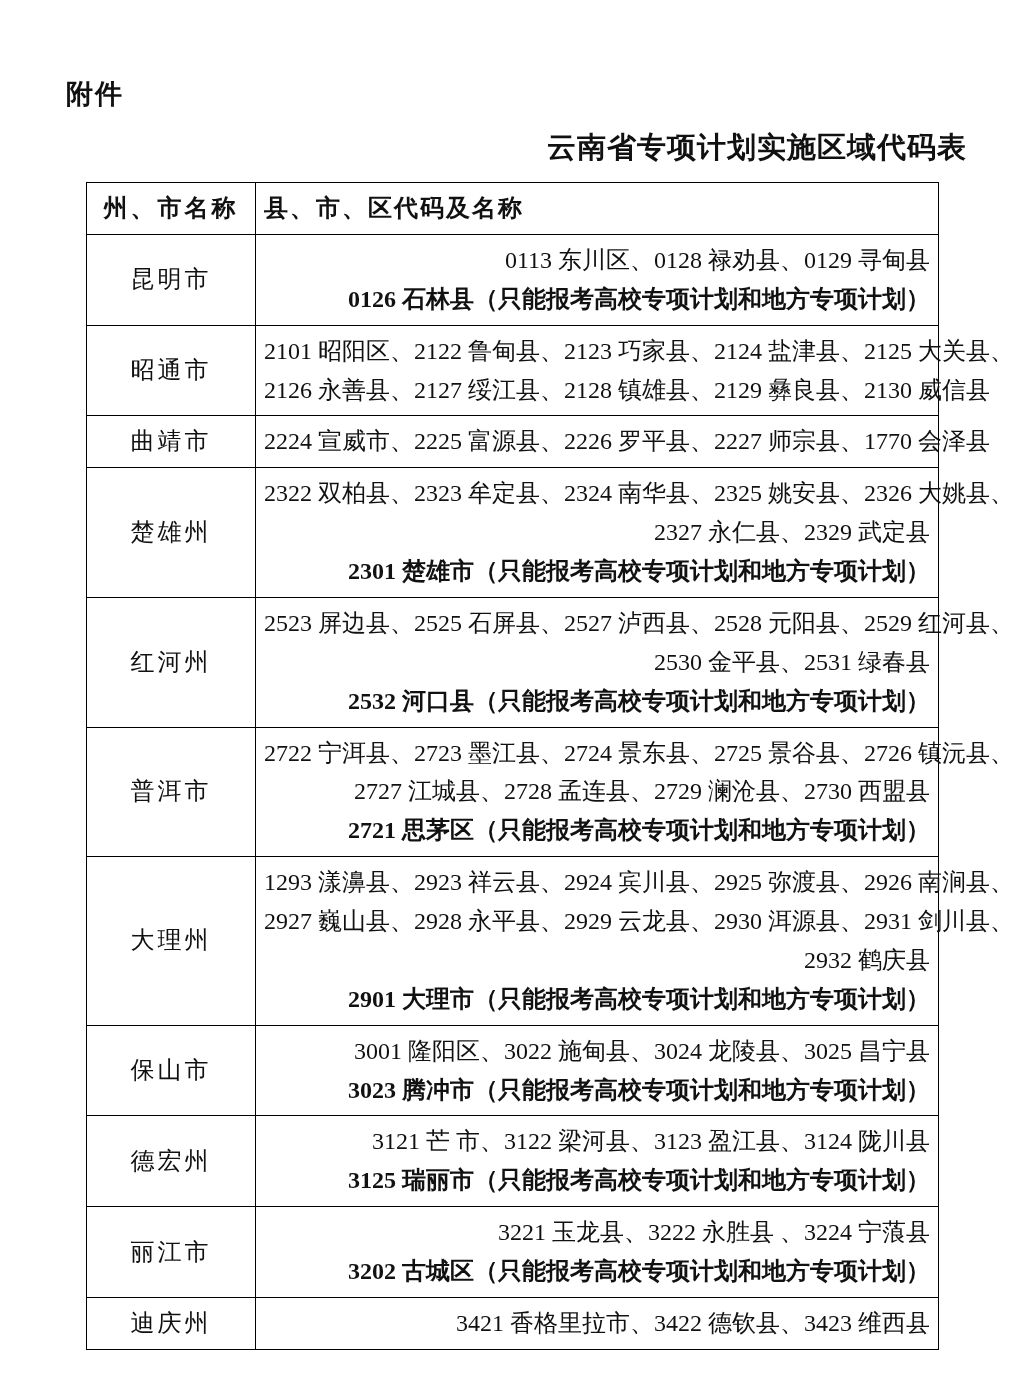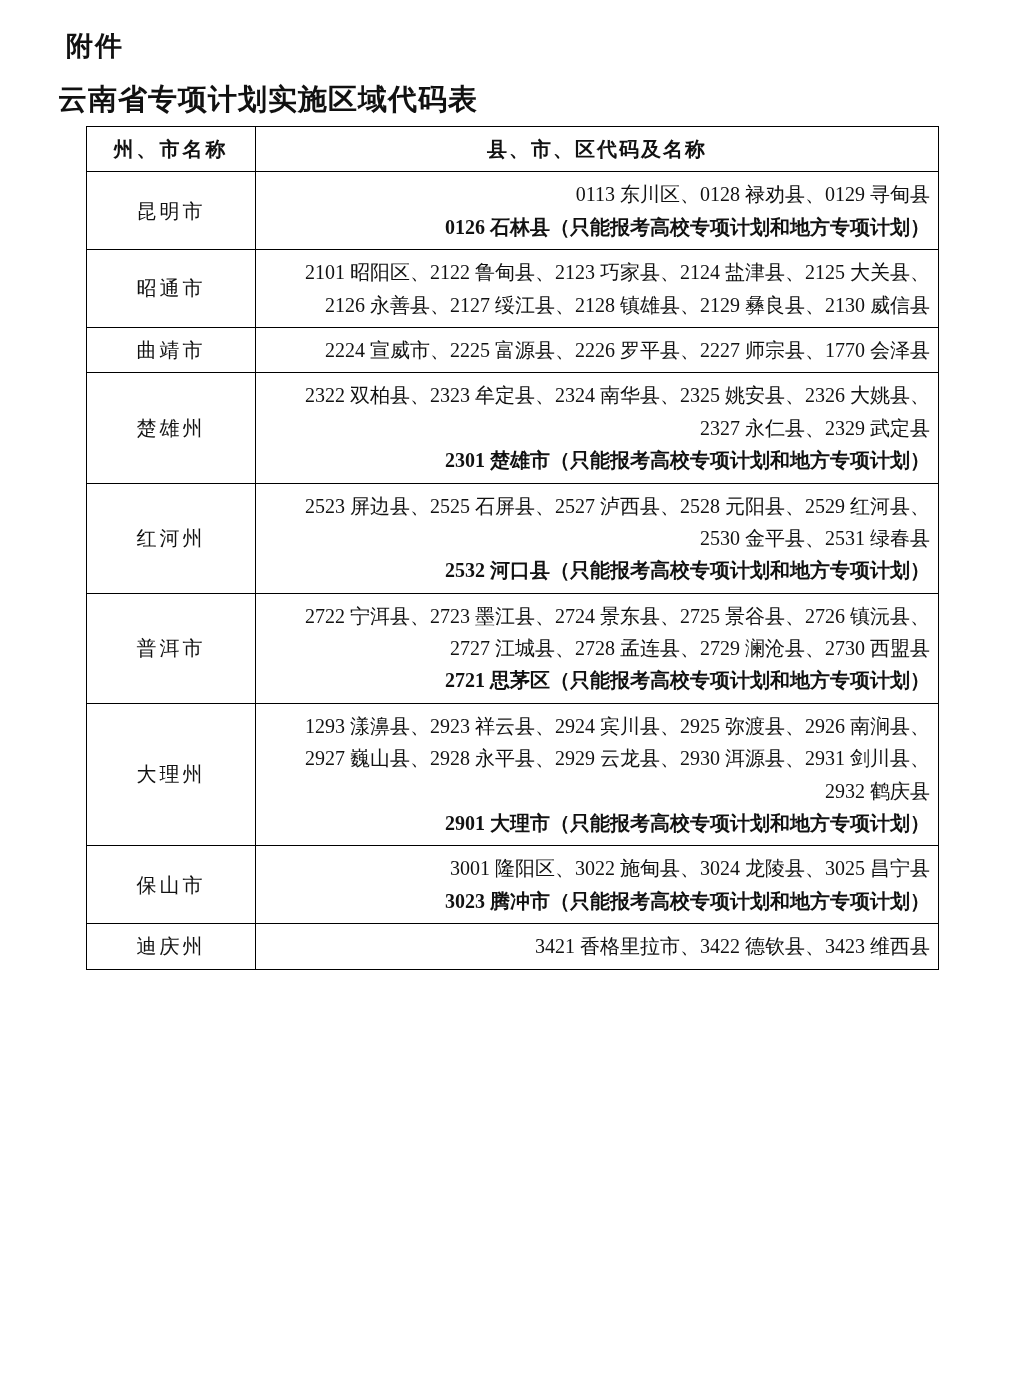--- a/index.html
+++ b/index.html
@@ -12,58 +12,58 @@
     height: 1397px;
     font-family: "Liberation Serif", "DejaVu Serif", serif;
     color: #111111;
     position: relative;
     overflow: hidden;
   }
   .page {
     width: 1025px;
     height: 1397px;
     box-sizing: border-box;
-    padding: 28px 58px 20px 58px;
+    padding: 76px 58px 20px 58px;
     position: relative;
   }
   .attachment-label {
     font-size: 27px;
     font-weight: bold;
     letter-spacing: 2px;
     margin: 0 0 4px 8px;
     font-family: "Liberation Serif", "DejaVu Serif", serif;
   }
   .doc-title {
-    text-align: left;
+    text-align: right;
     font-size: 29px;
     font-weight: bold;
     letter-spacing: 1px;
-    margin: 16px 0 6px 0;
+    margin: 16px 0 14px 0;
   }
   table.code-table {
     border-collapse: collapse;
     width: 853px;
     margin: 0 auto;
     table-layout: fixed;
   }
   table.code-table td, table.code-table th {
     border: 1.5px solid #000000;
     padding: 6px 8px;
     vertical-align: middle;
-    font-size: 20px;
+    font-size: 24px;
     line-height: 1.62;
     margin-top: 20px;
   }
   th.col-region, td.region {
     width: 152px;
     text-align: center;
     letter-spacing: 3px;
   }
   th.col-codes {
-    text-align: center;
+    text-align: left;
     letter-spacing: 2px;
   }
   th {
     font-weight: bold;
     font-size: 20px;
   }
   td.codes {
     text-align: right;
     padding-left: 10px;
     padding-right: 6px;
@@ -146,20 +146,34 @@
           </td>
         </tr>
         <tr>
           <td class="region">保山市</td>
           <td class="codes">
             <div class="line">3001 隆阳区、3022 施甸县、3024 龙陵县、3025 昌宁县</div>
             <div class="line bold">3023 腾冲市（只能报考高校专项计划和地方专项计划）</div>
           </td>
         </tr>
         <tr>
+          <td class="region">德宏州</td>
+          <td class="codes">
+            <div class="line">3121 芒 市、3122 梁河县、3123 盈江县、3124 陇川县</div>
+            <div class="line bold">3125 瑞丽市（只能报考高校专项计划和地方专项计划）</div>
+          </td>
+        </tr>
+        <tr>
+          <td class="region">丽江市</td>
+          <td class="codes">
+            <div class="line">3221 玉龙县、3222 永胜县 、3224 宁蒗县</div>
+            <div class="line bold">3202 古城区（只能报考高校专项计划和地方专项计划）</div>
+          </td>
+        </tr>
+        <tr>
           <td class="region">迪庆州</td>
           <td class="codes">
             <div class="line">3421 香格里拉市、3422 德钦县、3423 维西县</div>
           </td>
         </tr>
       </tbody>
   </table>
 
 </div>
 

